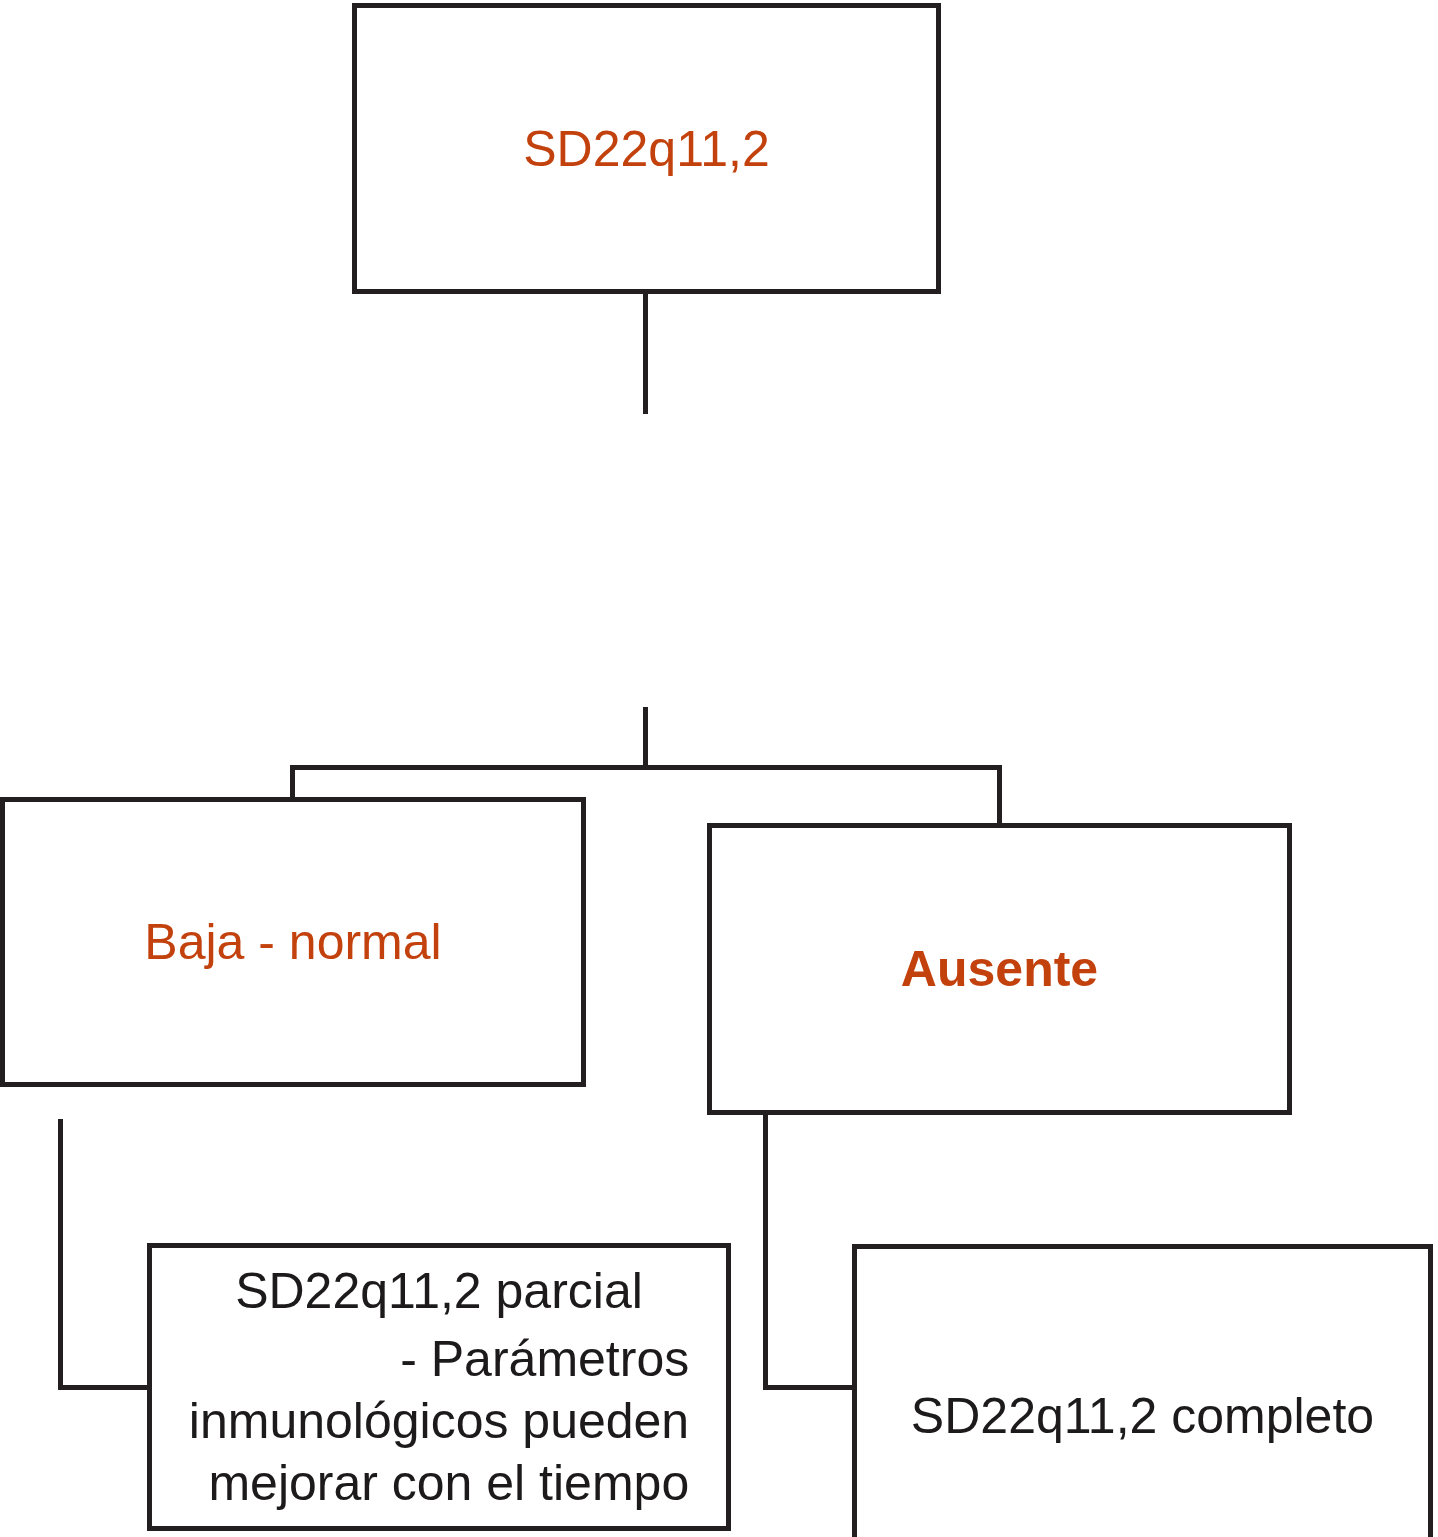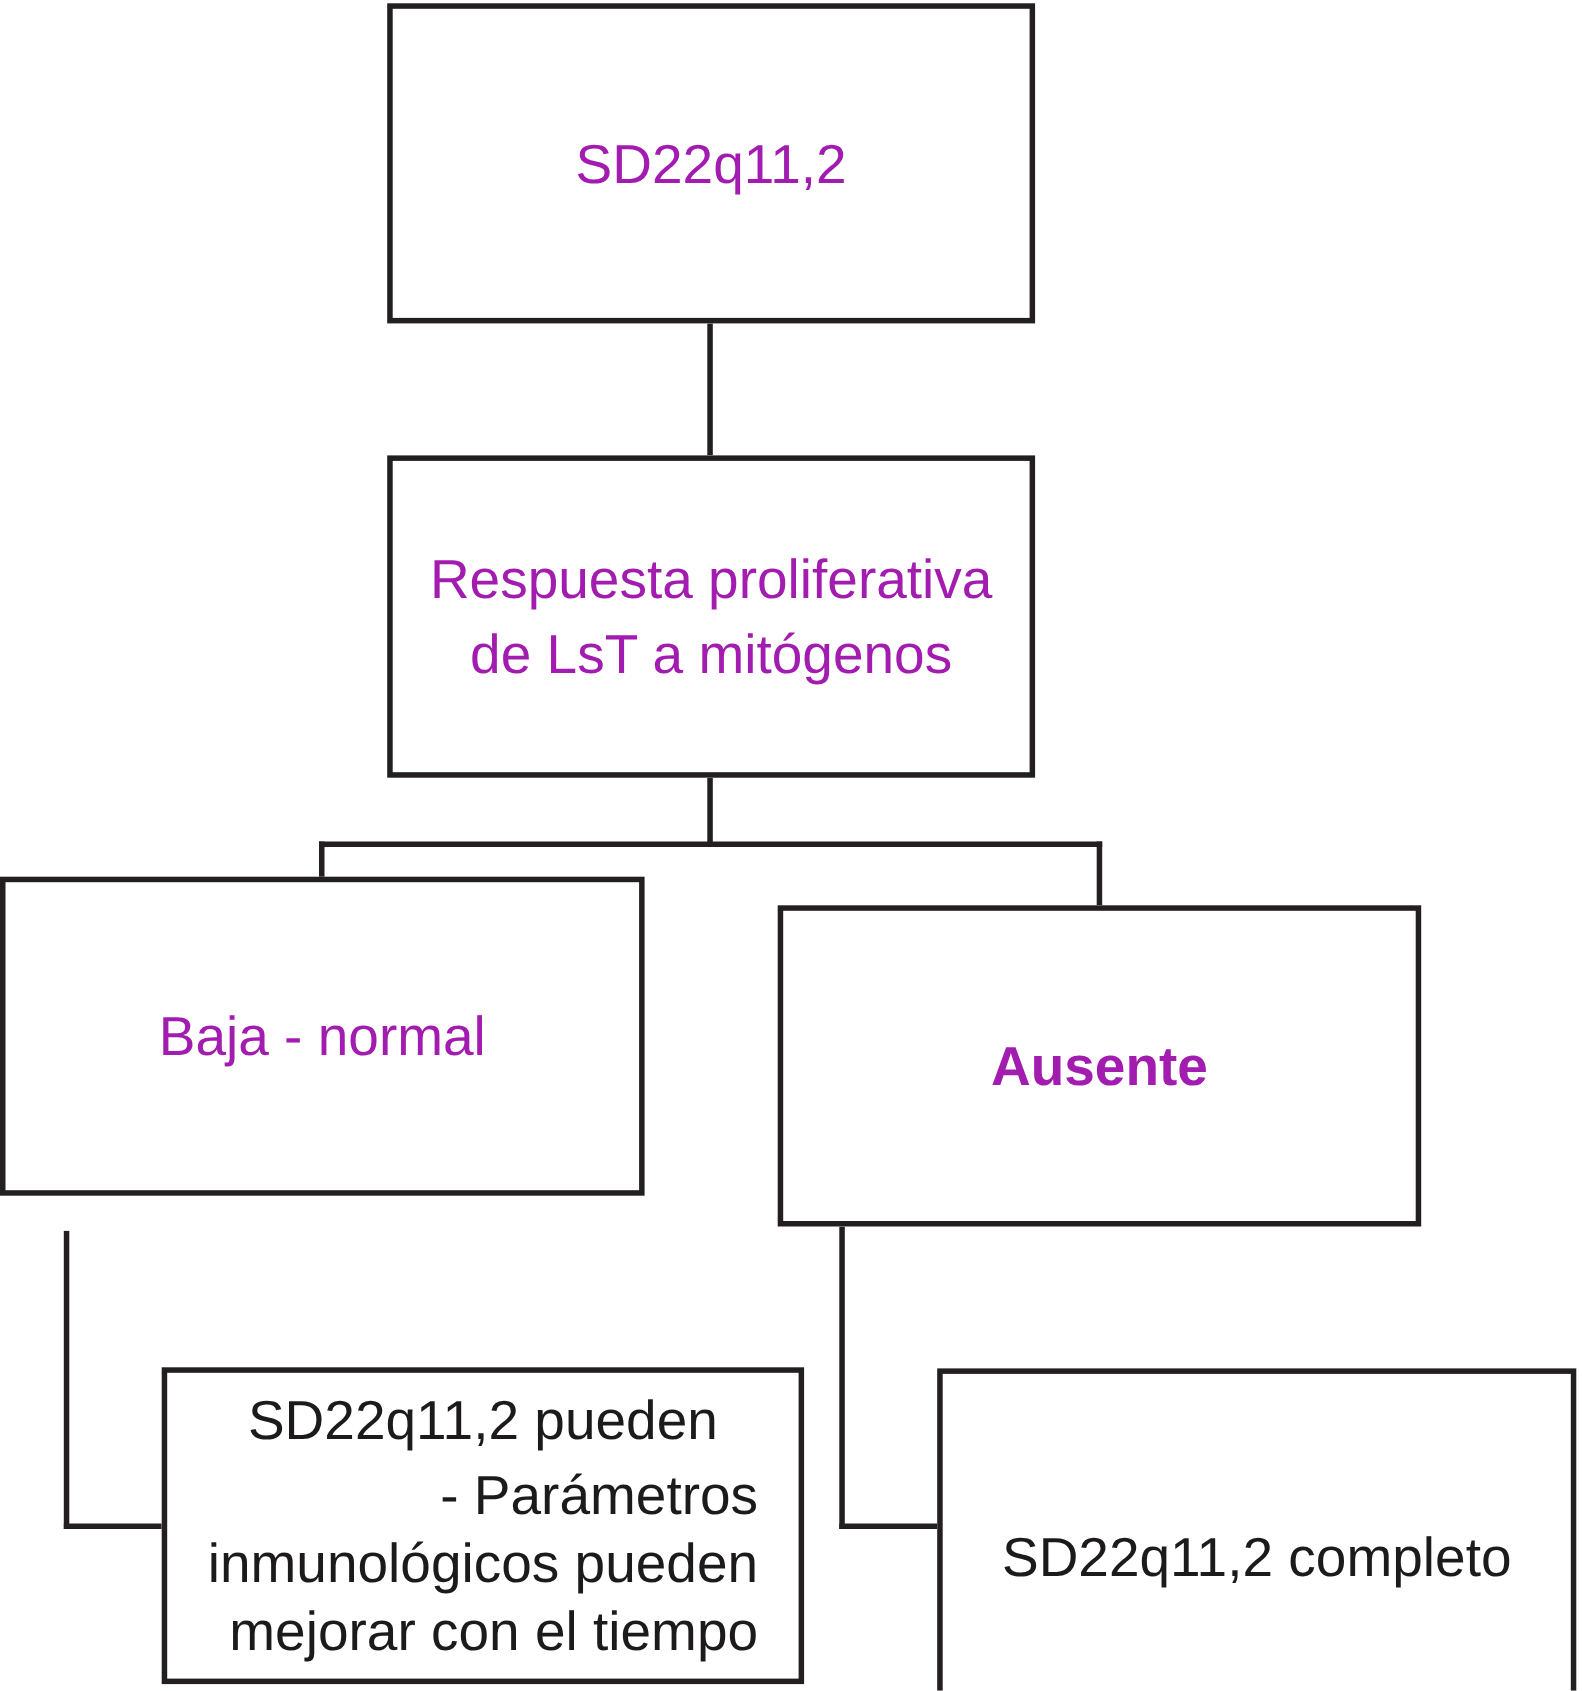--- a/index.html
+++ b/index.html
@@ -24,21 +24,21 @@
     display: flex;
     flex-direction: column;
     align-items: center;
     justify-content: center;
     text-align: center;
   }
   .node-label {
     font-size: 50px;
     line-height: 68px;
     white-space: pre-line;
-    color: #a21caf;
+    color: #c2410c;
   }
   .node-title {
     font-size: 50px;
     line-height: 62px;
     color: #1c1a1b;
   }
   .node-body {
     font-size: 50px;
     line-height: 62px;
     margin-top: 6px;
@@ -80,35 +80,31 @@
   <div class="conn" id="conn-drop-right"></div>
   <div class="conn" id="conn-elbow-left-v"></div>
   <div class="conn" id="conn-elbow-left-h"></div>
   <div class="conn" id="conn-elbow-right-v"></div>
   <div class="conn" id="conn-elbow-right-h"></div>
 
   <div class="node" id="node-root">
     <div class="node-label">SD22q11,2</div>
   </div>
 
-  <div class="node" id="node-test">
-    <div class="node-label">Respuesta proliferativa
-de LsT a mitógenos</div>
-  </div>
 
   <div class="node" id="node-low">
     <div class="node-label">Baja - normal</div>
   </div>
 
   <div class="node" id="node-absent">
     <div class="node-label">Ausente</div>
   </div>
 
   <div class="node" id="node-partial">
-    <div class="node-title">SD22q11,2 pueden</div>
+    <div class="node-title">SD22q11,2 parcial</div>
     <div class="node-body">- Parámetros
 inmunológicos pueden
 mejorar con el tiempo</div>
   </div>
 
   <div class="node" id="node-complete">
     <div class="node-title">SD22q11,2 completo</div>
   </div>
 
 </div>

